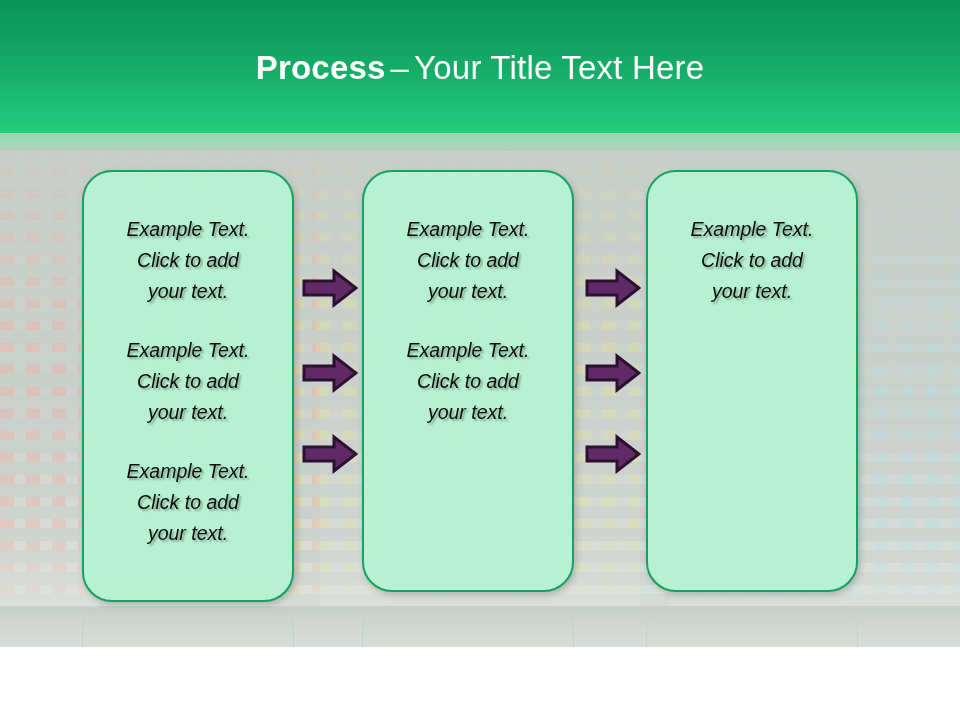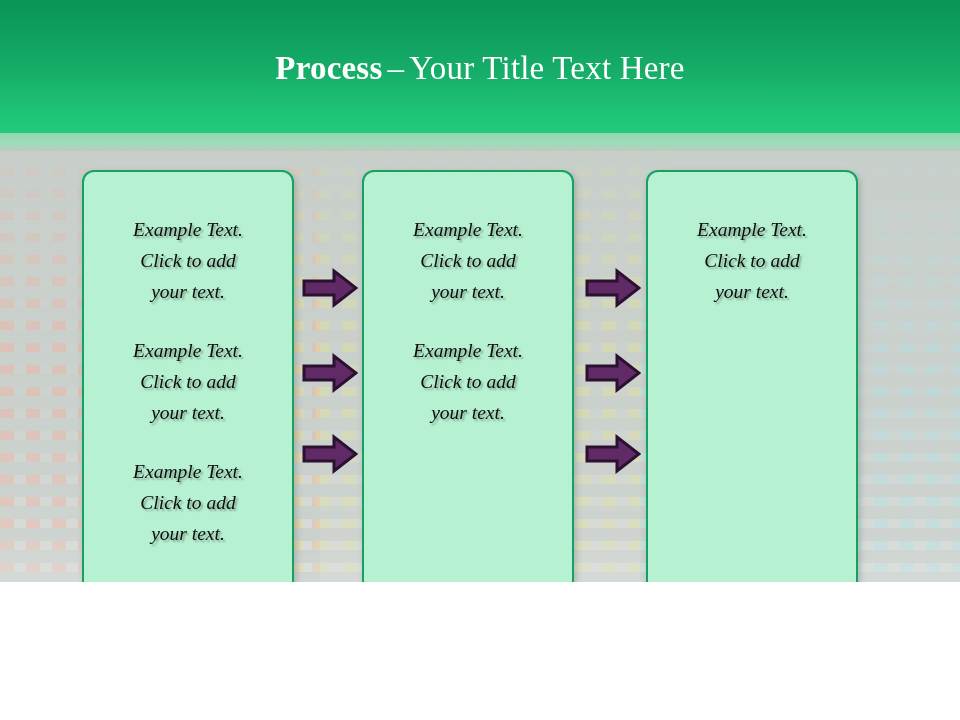--- a/index.html
+++ b/index.html
@@ -3,23 +3,23 @@
 <meta charset="utf-8">
 <style>
   html, body {
     margin: 0;
     padding: 0;
     background: #ffffff;
   }
   #slide {
     position: relative;
     width: 960px;
-    height: 582px;
+    height: 647px;
     overflow: hidden;
-    font-family: Liberation Serif, serif;
+    font-family: Liberation Sans, sans-serif;
     background: #3b82f6;
   }
 
   
   .bg-base {
     position: absolute;
     left: 0; top: 0;
     width: 960px; height: 720px;
     background: linear-gradient(180deg,
         #c6ccc7 0%,
@@ -124,21 +124,21 @@
   .title .t-strong { font-weight: bold; }
   .title .t-dash { font-weight: normal; padding: 0 5px; }
   .title .t-rest { font-weight: normal; }
 
   
   .box {
     position: absolute;
     box-sizing: border-box;
     background: #b6f2d2;
     border: 2.5px solid #17a063;
-    border-radius: 12px;
+    border-radius: 30px;
     box-shadow: 2px 3px 6px rgba(60,80,70,.28);
   }
   .box-body {
     padding: 42px 14px 10px 14px;
     text-align: center;
   }
   .para {
     color: #0c0c0c;
     font-style: italic;
     font-size: 19.5px;

